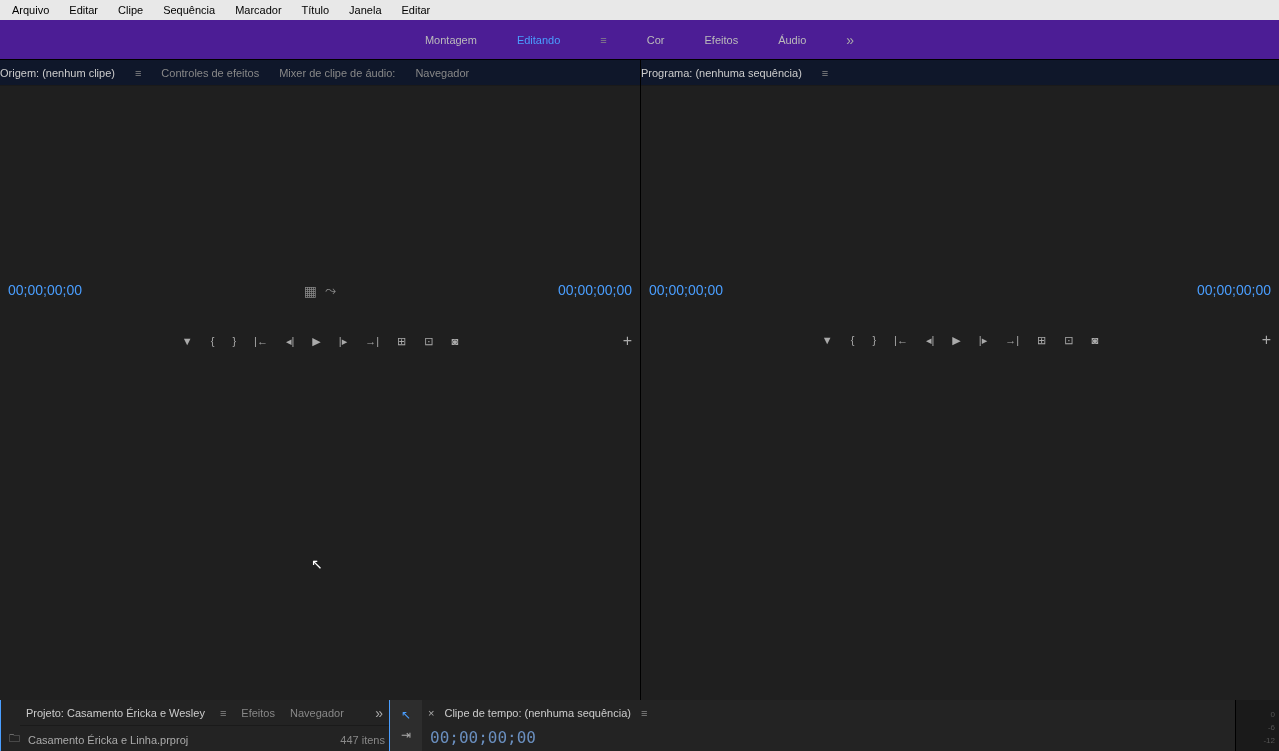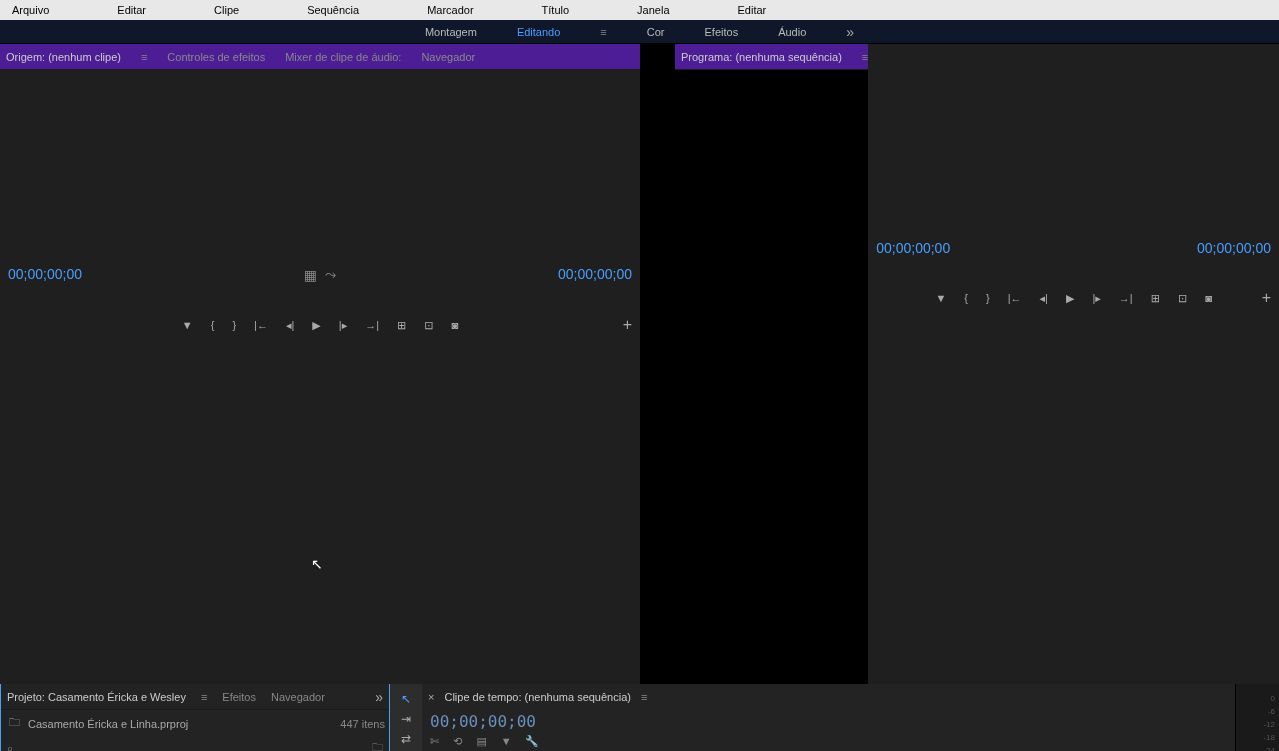--- a/index.html
+++ b/index.html
@@ -1,51 +1,51 @@
 <!DOCTYPE html>
 <html><head>
 <meta charset="utf-8">
 <style>
 * { margin: 0; padding: 0; box-sizing: border-box; font-family: Arial, sans-serif; }
 body { background: #000; color: #ccc; font-size: 11px; width: 1279px; height: 751px; overflow: hidden; }
 
 
-.menubar { background: #e8e8e8; height: 20px; display: flex; align-items: center; padding: 0 2px; gap: 48px; }
+.menubar { background: #e8e8e8; height: 20px; display: flex; align-items: center; padding: 0 2px; }
 .menubar-item { color: #000; padding: 2px 10px; cursor: pointer; }
 
 
-.workspace-tabs { background: #0f172a; height: 24px; display: flex; align-items: center; justify-content: center; gap: 40px; border-bottom: 1px solid #000; }
+.workspace-tabs { background: #4c1d95; height: 40px; display: flex; align-items: center; justify-content: center; gap: 40px; border-bottom: 1px solid #000; }
 .ws-tab { color: #bbb; cursor: pointer; }
 .ws-tab.active { color: #4a9eff; }
 .ws-extra { color: #aaa; cursor: pointer; font-size: 14px; }
 
 
 .main { display: flex; height: 640px; }
 .left-column { width: 640px; display: flex; flex-direction: column; }
-.right-column { flex: 1; display: flex; flex-direction: row; border-left: 1px solid #000; margin-left: 34px; }
-
-
-.panel-tabs { height: 26px; background: #4c1d95; display: flex; align-items: center; border-bottom: 1px solid #1a1a1a; padding-left: 6px; gap: 20px; position: relative; }
+.right-column { flex: 1; display: flex; flex-direction: column; border-left: 1px solid #000; }
+
+
+.panel-tabs { height: 26px; background: #0f172a; display: flex; align-items: center; border-bottom: 1px solid #1a1a1a; gap: 20px; position: relative; }
 .panel-tab { color: #888; cursor: pointer; }
 .panel-tab.active { color: #ccc; }
 .tab-menu { color: #888; cursor: pointer; }
 
 
 .viewer { background: #1f1f1f; flex: 1; }
 .viewer-content { height: 190px; }
 .timecode-row { display: flex; justify-content: space-between; padding: 6px 8px; color: #4a9eff; font-size: 14px; font-family: monospace; }
 .tc-icons { display:flex; gap:8px; align-items:center; color:#888; }
 .transport { height: 32px; display: flex; align-items: center; justify-content: center; gap: 18px; color: #aaa; position: relative; }
 .transport-icon { cursor: pointer; }
 .add-btn { position: absolute; right: 8px; color: #aaa; font-size: 16px; cursor: pointer; }
 
 
 .bottom-row { display: flex; height: 304px; }
 .project-panel { width: 390px; background: #232323; display: flex; flex-direction: column; border: 1px solid #4a9eff; border-top: none; }
-.project-tabs { height: 26px; display: flex; align-items: center; gap: 15px; padding: 0 6px; border-bottom: 1px solid #1a1a1a; }
+.project-tabs { height: 26px; display: flex; align-items: center; gap: 15px; padding: 0 6px; border-bottom: 1px solid #1a1a1a; margin-left: 19px; }
 .project-tabs .panel-tab { font-size: 11px; }
 .project-header { padding: 4px 8px; display: flex; align-items: center; color: #aaa; gap: 8px; position: relative; }
 .proj-folder-icon { color: #aaa; }
 .item-count { position: absolute; right: 4px; color: #888; }
 .search-row { padding: 2px 6px; display: flex; align-items: center; gap: 10px; }
 .search-icon { color: #888; cursor: pointer; }
 
 
 .tools-col { width: 32px; background: #2d2d2d; display: flex; flex-direction: column; align-items: center; gap: 6px; padding-top: 8px; }
 .tool-icon { width: 20px; height: 14px; display: flex; align-items: center; justify-content: center; color: #aaa; cursor: pointer; font-size: 12px; }

